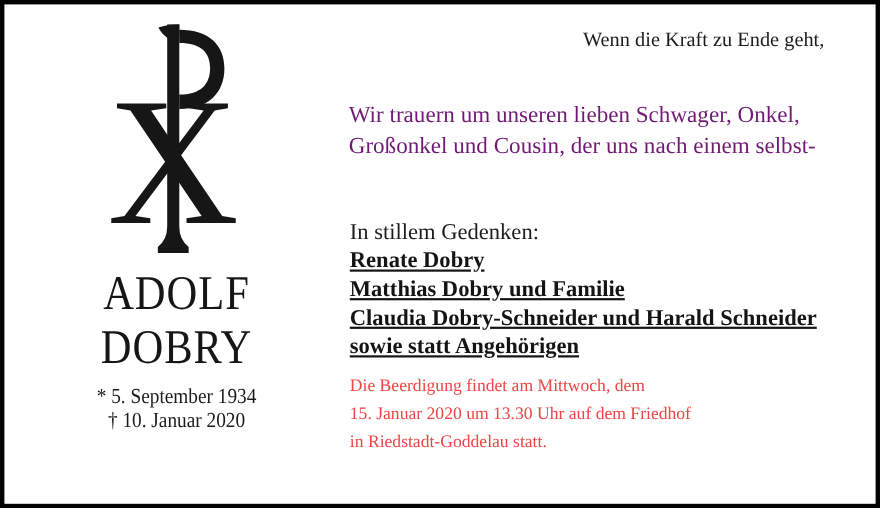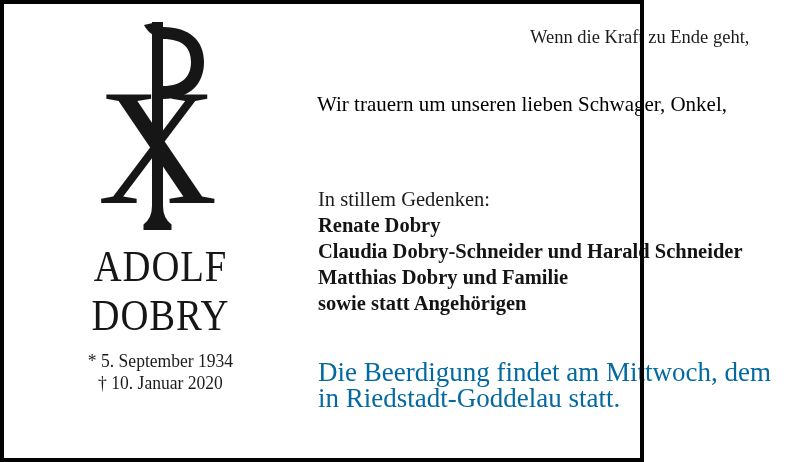--- a/index.html
+++ b/index.html
@@ -4,21 +4,21 @@
 <style>
   html, body { margin: 0; padding: 0; }
   body {
     width: 800px; height: 462px;
     background: #ffffff;
     font-family: "Liberation Serif", "DejaVu Serif", serif;
     overflow: hidden;
   }
   .page {
     position: relative;
-    width: 644px; height: 462px;
+    width: 800px; height: 462px;
     background: #ffffff;
     color: #1b1b1b;
   }
   .frame {
     position: absolute; inset: 0;
     border: 4px solid #030303;
     box-sizing: border-box;
     pointer-events: none;
   }
   .abs { position: absolute; }
@@ -52,36 +52,36 @@
   .epigraph {
     left: 530px; top: 27px;
     font-size: 18.5px; line-height: 21px;
     color: #1b1b1b;
   }
 
   
   .obit-par {
     left: 317px; top: 90px;
     font-size: 21px; line-height: 28px;
-    color: #000000;
+    color: #701a75;
   }
 
   
   .gedenken {
-    left: 318px; top: 186px;
+    left: 318px; top: 198px;
     font-size: 20.5px; line-height: 26px;
     color: #1b1b1b;
   }
-  .gedenken .mourner { font-weight: bold; color: #141414; }
+  .gedenken .mourner { font-weight: bold; color: #141414; text-decoration: underline; }
 
   
   .funeral {
-    left: 318px; top: 360px;
-    font-size: 27px; line-height: 25.5px;
-    color: #0369a1;
+    left: 318px; top: 338px;
+    font-size: 16px; line-height: 25.5px;
+    color: #ef4444;
   }
 </style>
 </head>
 <body>
 
 <div class="page">
 
   <div class="abs chirho">
     <svg width="133" height="208" viewBox="0 0 133 208">
 
@@ -94,39 +94,41 @@
       <path d="M69 5 C 96 5, 110 19, 110 40 C 110 62, 96 77, 69 77 L 69 64 C 89 64, 97 54, 97 40 C 97 26, 89 17, 69 17 Z" fill="#161616"></path>
     </svg>
   </div>
 
   <div class="abs epigraph">
     <div class="line">Wenn die Kraft zu Ende geht,</div>
   </div>
 
   <div class="abs obit-par">
     <div class="line">Wir trauern um unseren lieben Schwager, Onkel,</div>
+    <div class="line">Großonkel und Cousin, der uns nach einem selbst-</div>
   </div>
 
   <div class="abs gedenken">
     <div class="line">In stillem Gedenken:</div>
     <div class="line mourner">Renate Dobry</div>
+    <div class="line mourner">Matthias Dobry und Familie</div>
     <div class="line mourner">Claudia Dobry-Schneider und Harald Schneider</div>
-    <div class="line mourner">Matthias Dobry und Familie</div>
     <div class="line mourner">sowie statt Angehörigen</div>
   </div>
 
   <div class="abs name-block">
     <div class="line">ADOLF</div>
     <div class="line">DOBRY</div>
   </div>
 
   <div class="abs dates-block">
     <div class="line">* 5. September 1934</div>
     <div class="line">† 10. Januar 2020</div>
   </div>
 
   <div class="abs funeral">
     <div class="line">Die Beerdigung findet am Mittwoch, dem</div>
+    <div class="line">15. Januar 2020 um 13.30 Uhr auf dem Friedhof</div>
     <div class="line">in Riedstadt-Goddelau statt.</div>
   </div>
 
   <div class="frame"></div>
 </div>
 
 </body></html>

